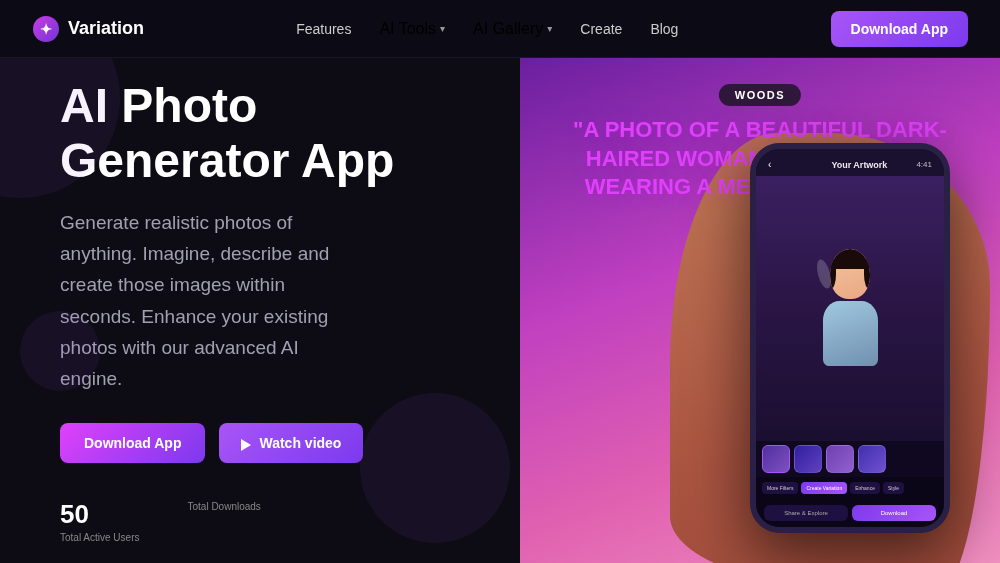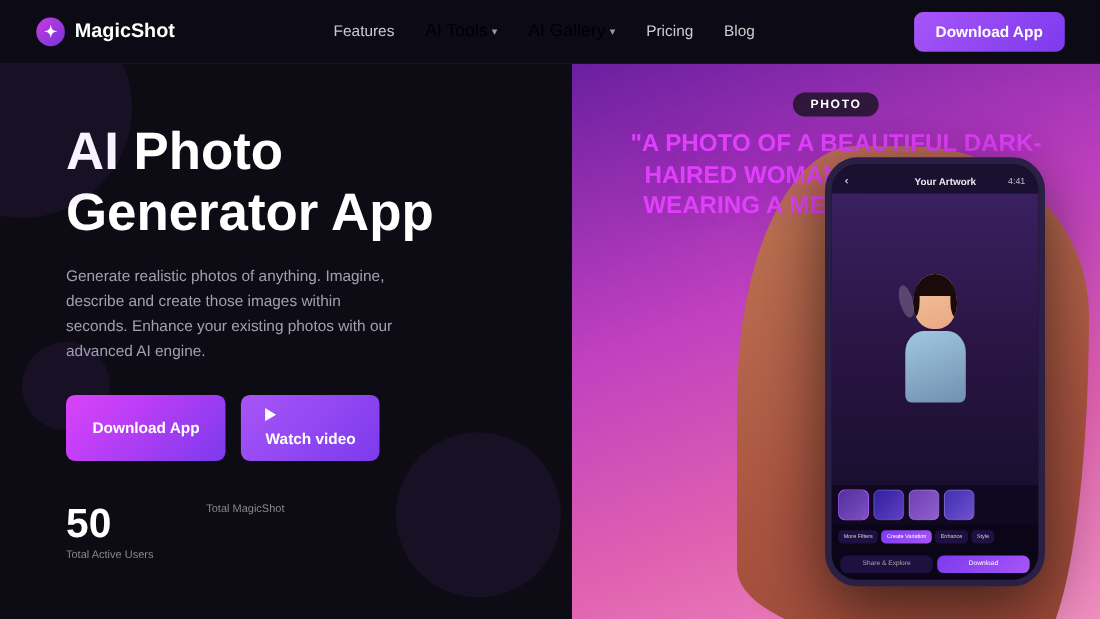--- a/index.html
+++ b/index.html
@@ -90,21 +90,21 @@
 
     .hero-title {
       font-size: 48px;
       font-weight: 800;
       color: #ffffff;
       line-height: 1.15;
       margin-bottom: 18px;
     }
 
     .hero-desc {
-      font-size: 14px;
+      font-size: 19px;
       color: #a0a0b0;
       line-height: 1.65;
       margin-bottom: 28px;
       max-width: 300px;
     }
 
     .cta-buttons {
       display: flex;
       gap: 14px;
       margin-bottom: 36px;
@@ -124,40 +124,39 @@
     .btn-watch-video {
       background: linear-gradient(135deg, #a855f7, #7c3aed);
       color: #fff;
       border: none;
       border-radius: 8px;
       padding: 12px 22px;
       font-size: 14px;
       font-weight: 600;
       cursor: pointer;
       display: flex;
-      align-items: flex-start;
+      align-items: flex-end;
       gap: 8px;
-      flex-direction: column;
     }
     .play-icon {
       width: 0;
       height: 0;
       border-top: 6px solid transparent;
       border-bottom: 6px solid transparent;
       border-left: 10px solid #fff;
       display: inline-block;
     }
 
     .stats {
       display: flex;
       gap: 48px;
     }
     .stat-item {}
     .stat-number {
-      font-size: 37px;
+      font-size: 26px;
       font-weight: 800;
       color: #fff;
     }
     .stat-label {
       font-size: 10px;
       color: #888;
       margin-top: 2px;
     }
 
     
@@ -416,37 +415,37 @@
     <svg class="logo-icon" viewBox="0 0 28 28">
       <defs>
         <linearGradient id="lg1" x1="0%" y1="0%" x2="100%" y2="100%">
           <stop offset="0%" style="stop-color:#e040fb"></stop>
           <stop offset="100%" style="stop-color:#7c3aed"></stop>
         </linearGradient>
       </defs>
       <circle cx="14" cy="14" r="13" fill="url(#lg1)" opacity="0.9"></circle>
       <text x="14" y="19" text-anchor="middle" font-size="14" fill="white">✦</text>
     </svg>
-    <span>MagicShot</span>
+    <span>Variation</span>
   </a>
 
   <ul class="nav-links">
     <li>
       <a href="#">Features</a>
     </li>
     <li class="has-dropdown">
       <span>AI Tools</span>
       <span class="chevron">▾</span>
     </li>
     <li class="has-dropdown">
       <span>AI Gallery</span>
       <span class="chevron">▾</span>
     </li>
     <li>
-      <a href="#">Pricing</a>
+      <a href="#">Create</a>
     </li>
     <li>
       <a href="#">Blog</a>
     </li>
   </ul>
 
   <button class="btn-download-nav">Download App</button>
 </nav>
 
 <div class="main">
@@ -467,28 +466,28 @@
         <span>Watch video</span>
       </button>
     </div>
 
     <div class="stats">
       <div class="stat-item">
         <div class="stat-number">50</div>
         <div class="stat-label">Total Active Users</div>
       </div>
       <div class="stat-item">
-        <div class="stat-label">Total MagicShot</div>
+        <div class="stat-label">Total Downloads</div>
       </div>
     </div>
   </div>
 
   <div class="right-panel">
 
-    <div class="prompt-badge">PHOTO</div>
+    <div class="prompt-badge">WOODS</div>
     <div class="prompt-text">"A PHOTO OF A BEAUTIFUL DARK-HAIRED WOMAN IN THE WOODS WEARING A METALLIC JACKET."</div>
 
     <div class="hand-bg"></div>
 
     <div class="phone-mockup">
       <div class="phone-screen">
 
         <div class="phone-header">
           <span style="color:#fff;font-size:10px;">‹</span>
           <span class="phone-header-title">Your Artwork</span>

